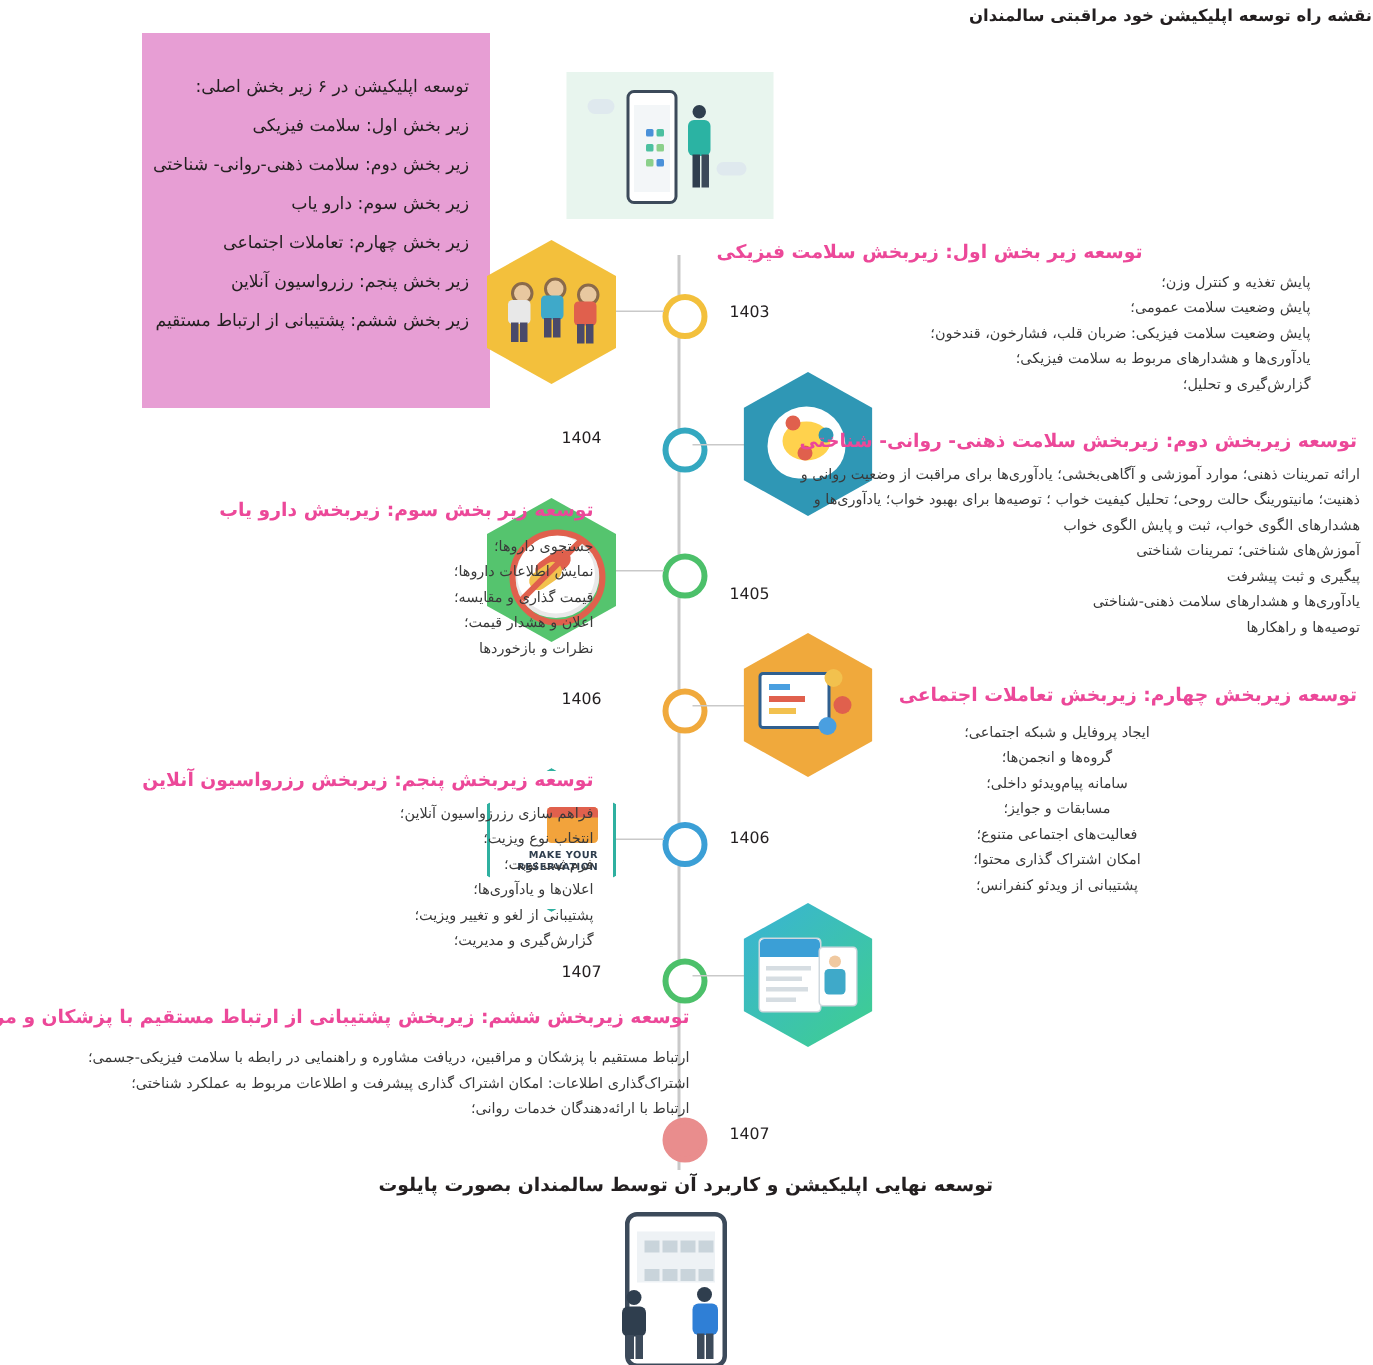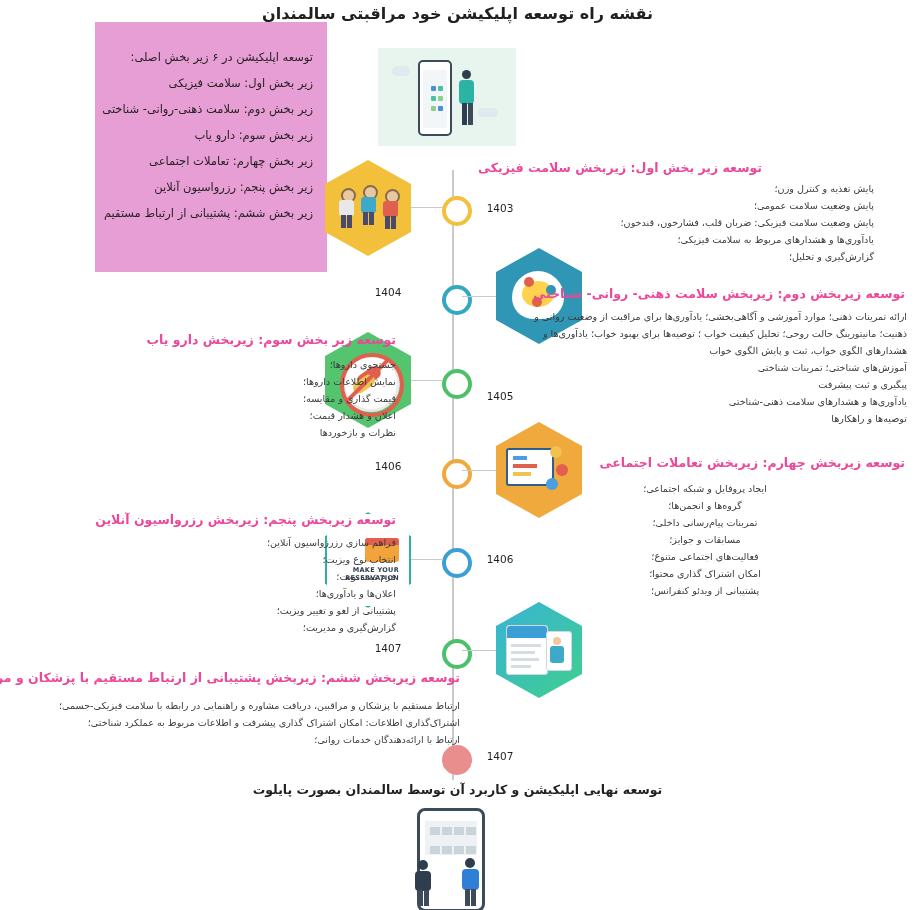--- a/index.html
+++ b/index.html
@@ -9,21 +9,21 @@
     font-family:"DejaVu Sans","Liberation Sans",sans-serif;
     color:#231f20;
     position:relative;
     overflow:hidden;
   }
   .canvas{position:relative;width:915px;height:910px;}
 
   
   .main-title{
     position:absolute;top:4px;left:0;width:915px;
-    text-align:center;font-size:16px;font-weight:bold;color:#231f20;
+    font-size:11px;font-weight:bold;color:#231f20;
   }
 
   
   .note{
     position:absolute;left:95px;top:22px;width:232px;height:250px;
     background:#e79ed4;
     box-shadow:0 0 0 0 rgba(0,0,0,0);
   }
   .note-inner{
     padding:22px 14px 0 14px;
@@ -316,21 +316,21 @@
       </div>
       <div class="av" style="left:44px;top:2px;"></div>
       <div class="av" style="left:50px;top:20px;background:#e0604d;"></div>
       <div class="av" style="left:40px;top:34px;background:#4a9fe0;"></div>
     </div>
   </div>
   <div class="sec-title" style="left:575px;top:455px;width:330px;text-align:right;">توسعه زیربخش چهارم: زیربخش تعاملات اجتماعی</div>
   <div class="sec-body center-al" style="left:560px;top:480px;width:290px;">
     <div>ایجاد پروفایل و شبکه اجتماعی؛</div>
     <div>گروه‌ها و انجمن‌ها؛</div>
-    <div>تمرینات پیام‌رسانی داخلی؛</div>
+    <div>سامانه پیام‌ویدئو داخلی؛</div>
     <div>مسابقات و جوایز؛</div>
     <div>فعالیت‌های اجتماعی متنوع؛</div>
     <div>امکان اشتراک گذاری محتوا؛</div>
     <div>پشتیبانی از ویدئو کنفرانس؛</div>
   </div>
 
   <div class="hex white" style="left:325px;top:512px;">
     <div class="art-resv">
       <div class="cal">
           <div class="top"></div>

